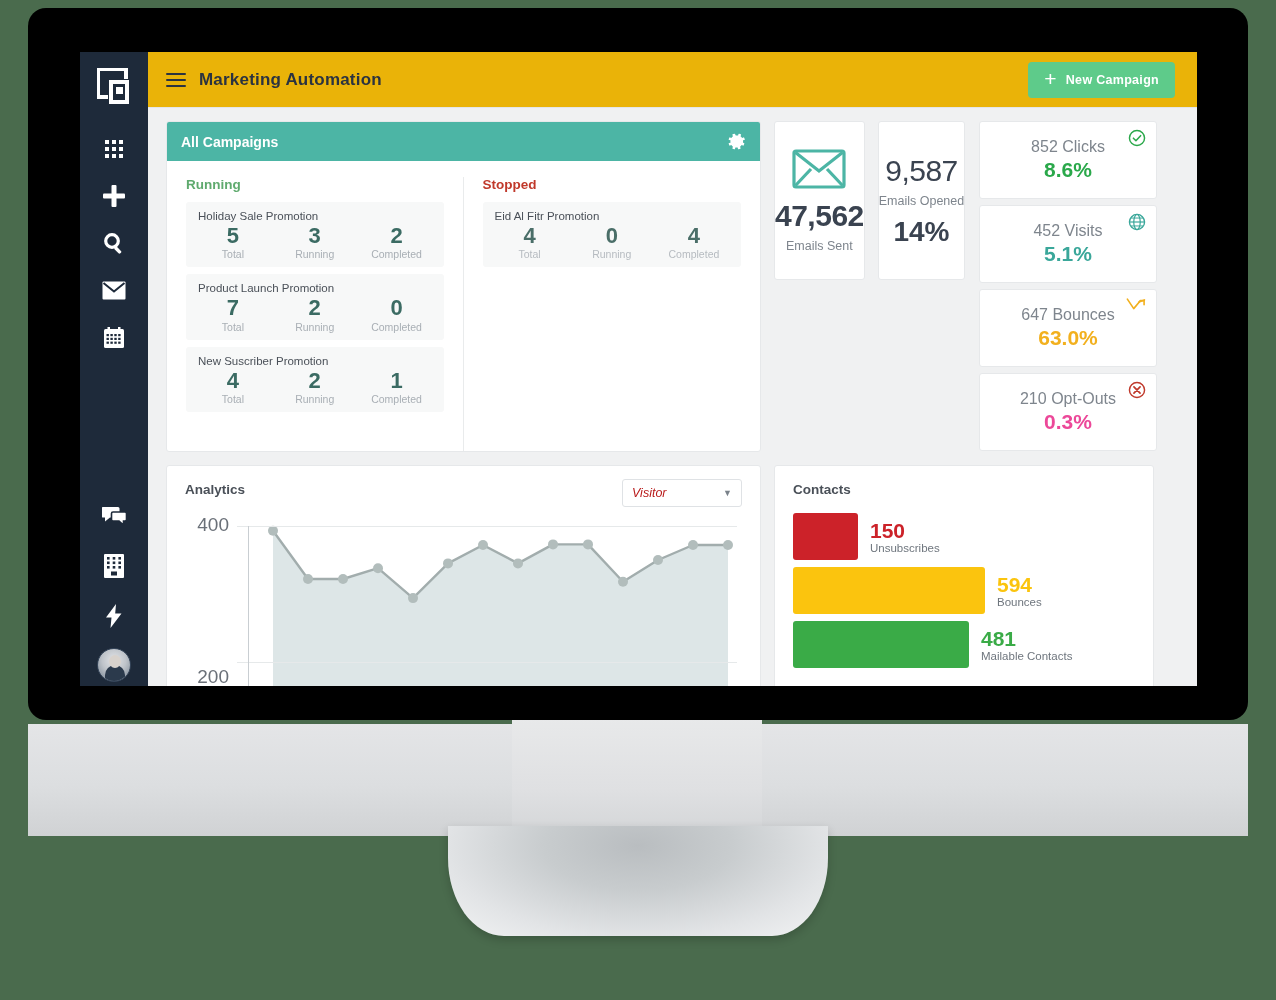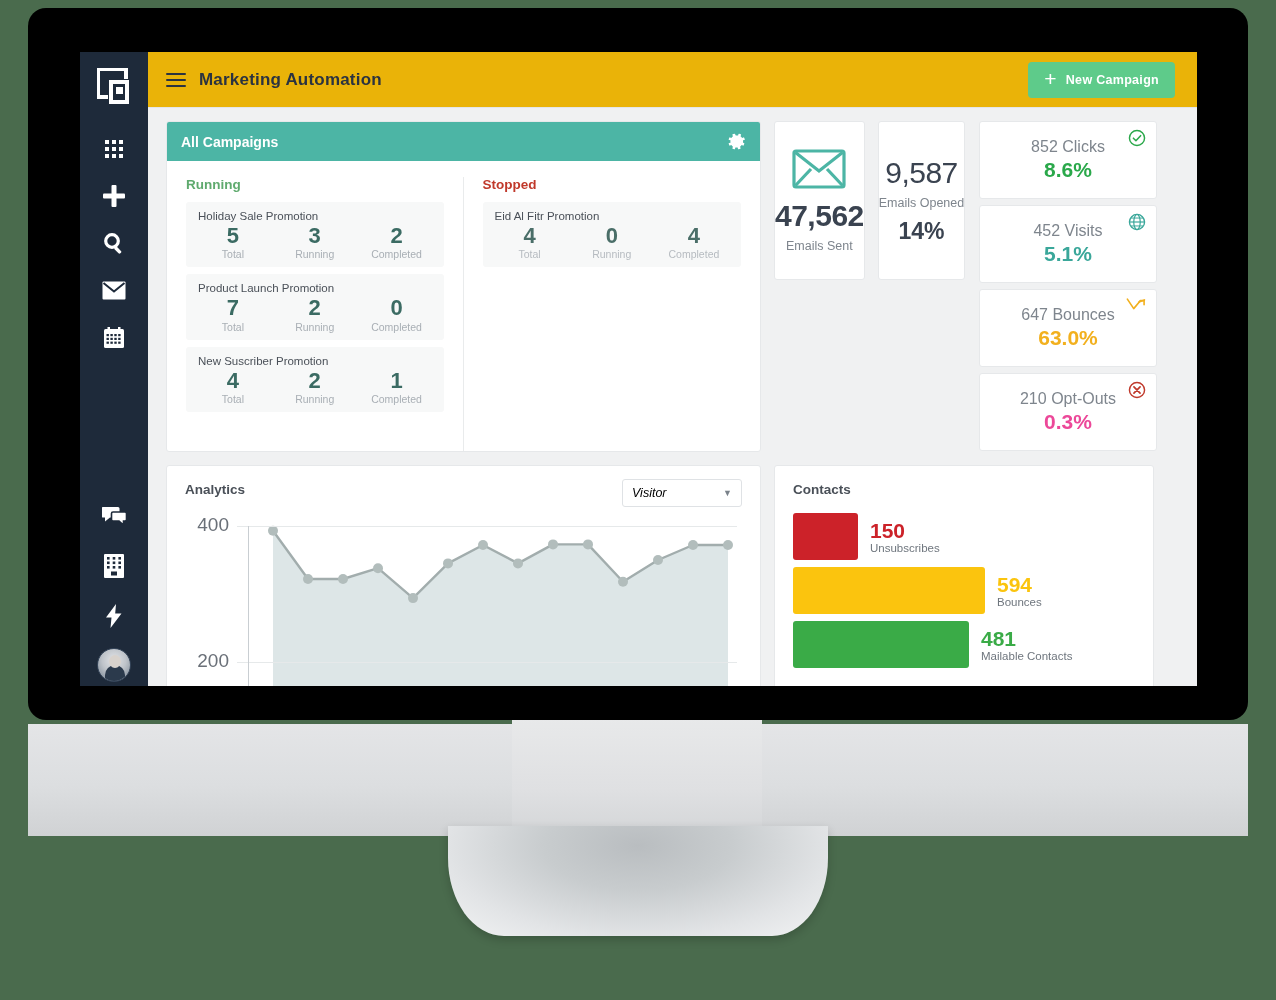--- a/index.html
+++ b/index.html
@@ -166,21 +166,21 @@
     align-items: center; justify-content: center;
   }
   #envelope-icon { color: #4cb5a5; margin-bottom: 6px; }
   .big-num { font-size: 30px; font-weight: bold; color: #3a4350; letter-spacing: -0.5px; }
   .big-lab { font-size: 12.5px; color: #7e858d; margin-top: 6px; }
   #emails-opened-card {
     height: 159px; display: flex; flex-direction: column;
     align-items: center; justify-content: center;
   }
   .big-num-light { font-size: 30px; color: #3a4350; font-weight: normal; letter-spacing: -0.5px; }
-  .pct-num { font-size: 23px; font-weight: bold; color: #3a4350; margin-top: 8px; }
+  .pct-num { font-size: 28px; font-weight: bold; color: #3a4350; margin-top: 8px; }
 
   
   #metrics-col { width: 178px; display: flex; flex-direction: column; gap: 6px; }
   .metric-card {
     height: 78px; position: relative;
     display: flex; flex-direction: column;
     align-items: center; justify-content: center;
   }
   .metric-top { font-size: 16px; color: #7e858d; }
   .metric-top .mnum { color: #7e858d; }
@@ -191,21 +191,21 @@
   #analytics-card { width: 595px; height: 225px; padding: 16px 18px 0 18px; position: relative; overflow: hidden; }
   #analytics-title { font-size: 13.5px; font-weight: bold; color: #4a5058; }
   #visitor-select {
     position: absolute; right: 18px; top: 13px;
     width: 120px; height: 28px;
     border: 1px solid #dfe2e5; border-radius: 3px;
     background: #ffffff;
     display: flex; align-items: center; padding: 0 9px;
     cursor: pointer;
   }
-  #visitor-value { font-size: 12.5px; color: #000000; font-style: italic; }
+  #visitor-value { font-size: 12.5px; color: #b91c1c; font-style: italic; }
   #visitor-caret { margin-left: auto; font-size: 9px; color: #7a828a; }
   #chart-wrap { position: absolute; left: 18px; top: 48px; width: 560px; height: 175px; }
   .ytick {
     position: absolute; left: 0; width: 44px; text-align: right;
     font-size: 19px; color: #6a7078;
   }
   .gridline { position: absolute; left: 52px; width: 500px; height: 1px; background: #e6e9ea; }
   .yaxis { position: absolute; left: 63px; top: 12px; width: 1px; height: 163px; background: #c9ced2; }
 
   
@@ -512,21 +512,21 @@
       <div class="card" id="analytics-card">
         <div id="analytics-title">Analytics</div>
         <div id="visitor-select">
           <span id="visitor-value">Visitor</span>
           <span id="visitor-caret">▼</span>
         </div>
         <div id="chart-wrap">
           <div class="gridline" id="grid-top" style="top:12px;"></div>
           <div class="gridline" id="grid-bot" style="top:148px;"></div>
           <div class="ytick" id="ytick-top" style="top:0px;">400</div>
-          <div class="ytick" id="ytick-bot" style="top:136px;">200</div>
+          <div class="ytick" id="ytick-bot" style="top:152px;">200</div>
           <div class="yaxis"></div>
           <svg id="chart-svg" width="560" height="175">
               <path d="M 88 175 L 88.0 16.8 L 123.0 65.0 L 158.0 65.0 L 193.0 54.2 L 228.0 84.1 L 263.0 49.4 L 298.0 31.0 L 333.0 49.4 L 368.0 30.4 L 403.0 30.4 L 438.0 67.8 L 473.0 46.0 L 508.0 31.0 L 543.0 31.0 L 543 175 Z" fill="#dde6e7"></path>
               <polyline points="88.0,16.8 123.0,65.0 158.0,65.0 193.0,54.2 228.0,84.1 263.0,49.4 298.0,31.0 333.0,49.4 368.0,30.4 403.0,30.4 438.0,67.8 473.0,46.0 508.0,31.0 543.0,31.0" fill="none" stroke="#a2adad" stroke-width="2.4" stroke-linejoin="round"></polyline>
               <circle cx="88.0" cy="16.8" r="5" fill="#b2bdbc"></circle>
               <circle cx="123.0" cy="65.0" r="5" fill="#b2bdbc"></circle>
               <circle cx="158.0" cy="65.0" r="5" fill="#b2bdbc"></circle>
               <circle cx="193.0" cy="54.2" r="5" fill="#b2bdbc"></circle>
               <circle cx="228.0" cy="84.1" r="5" fill="#b2bdbc"></circle>
               <circle cx="263.0" cy="49.4" r="5" fill="#b2bdbc"></circle>

